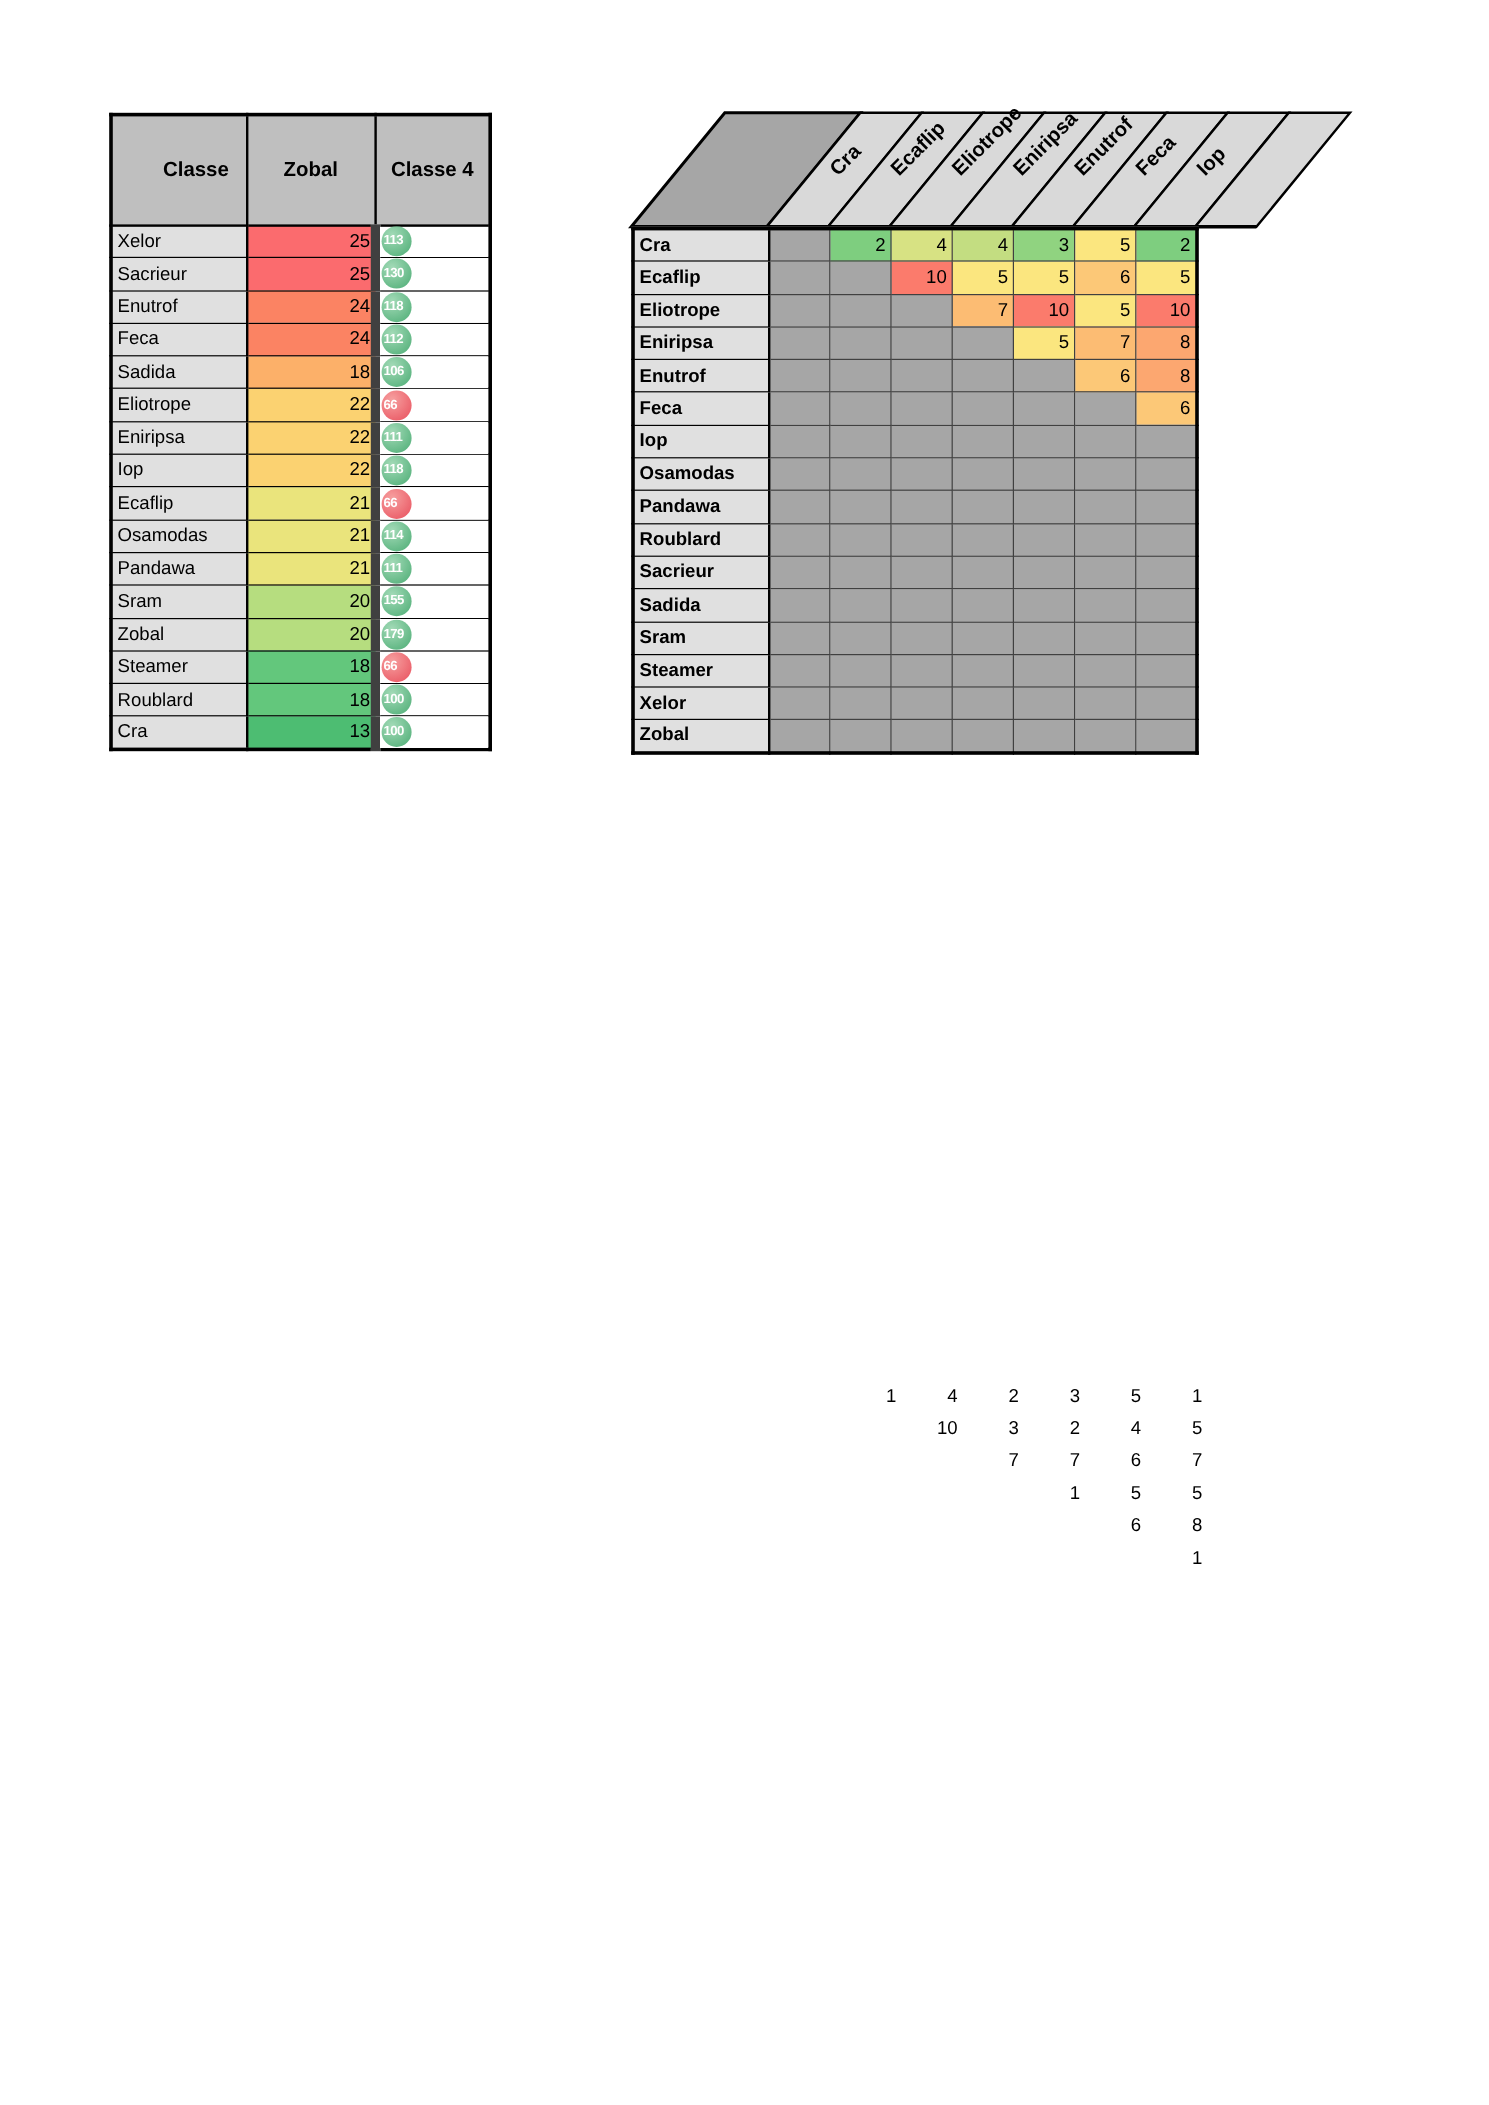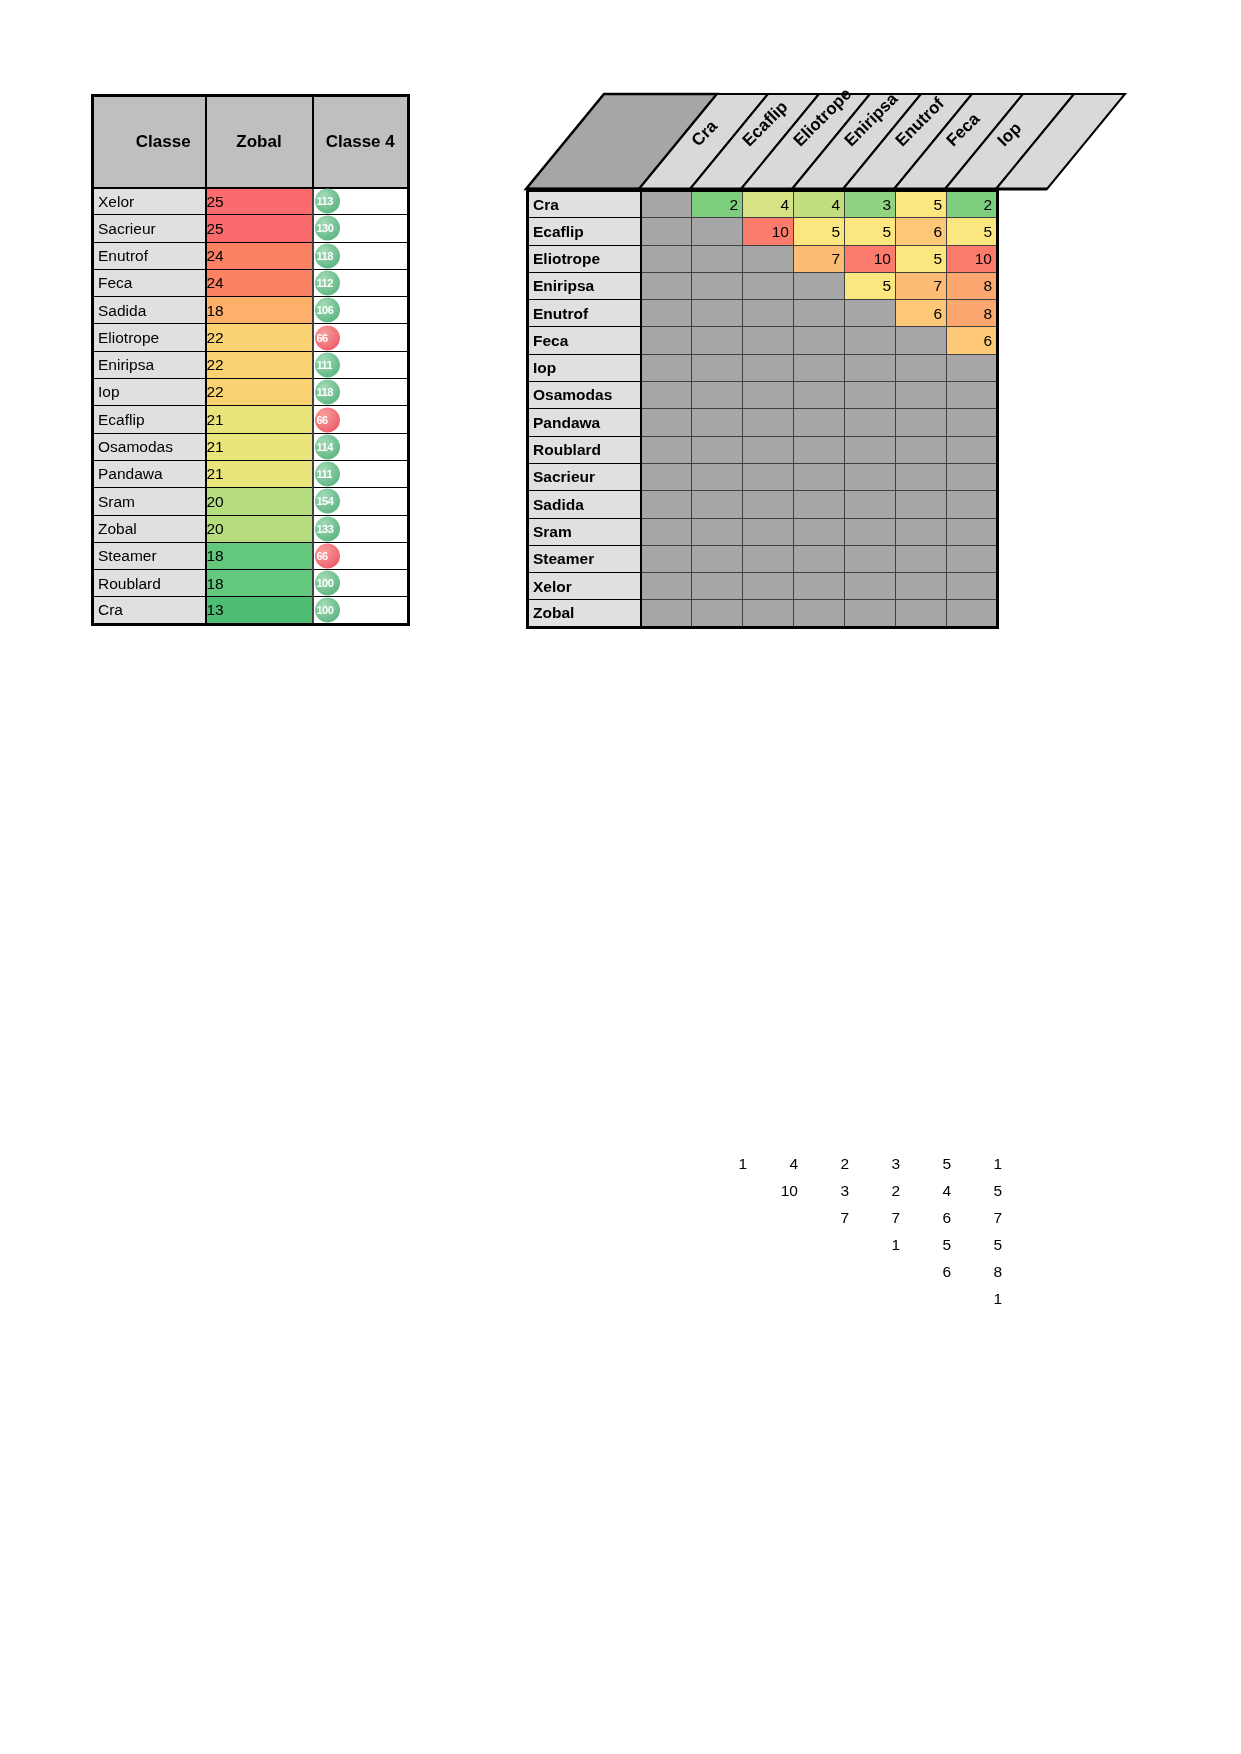--- a/index.html
+++ b/index.html
@@ -43,23 +43,23 @@
   #rank-table td.c-name{
     background:#e0e0e0;
     padding-left:4px;
     text-align:left;
     vertical-align:middle;
     white-space:nowrap;
     border-left:2px solid #000;
     border-right:2px solid #000;
   }
   #rank-table td.c-pts{
-    text-align:left;
-    vertical-align:middle;
-    border-right:2px solid #404040;
+    text-align:right;
+    vertical-align:middle;
+    border-right:8px solid #404040;
   }
   #rank-table td.c-badge{
     background:#ffffff;
     padding:0;
     position:relative;
     border-right:2px solid #000;
     vertical-align:middle;
   }
   .badge{
     position:absolute;
@@ -232,28 +232,28 @@
         <td class="c-name">Pandawa</td>
         <td class="c-pts" style="background: rgb(234, 228, 124);">21</td>
         <td class="c-badge">
           <span class="badge up">111</span>
         </td>
       </tr>
       <tr>
         <td class="c-name">Sram</td>
         <td class="c-pts" style="background: rgb(182, 221, 127);">20</td>
         <td class="c-badge">
-          <span class="badge up">154</span>
+          <span class="badge up">155</span>
         </td>
       </tr>
       <tr>
         <td class="c-name">Zobal</td>
         <td class="c-pts" style="background: rgb(182, 221, 127);">20</td>
         <td class="c-badge">
-          <span class="badge up">133</span>
+          <span class="badge up">179</span>
         </td>
       </tr>
       <tr>
         <td class="c-name">Steamer</td>
         <td class="c-pts" style="background: rgb(99, 199, 124);">18</td>
         <td class="c-badge">
           <span class="badge down">66</span>
         </td>
       </tr>
       <tr>

